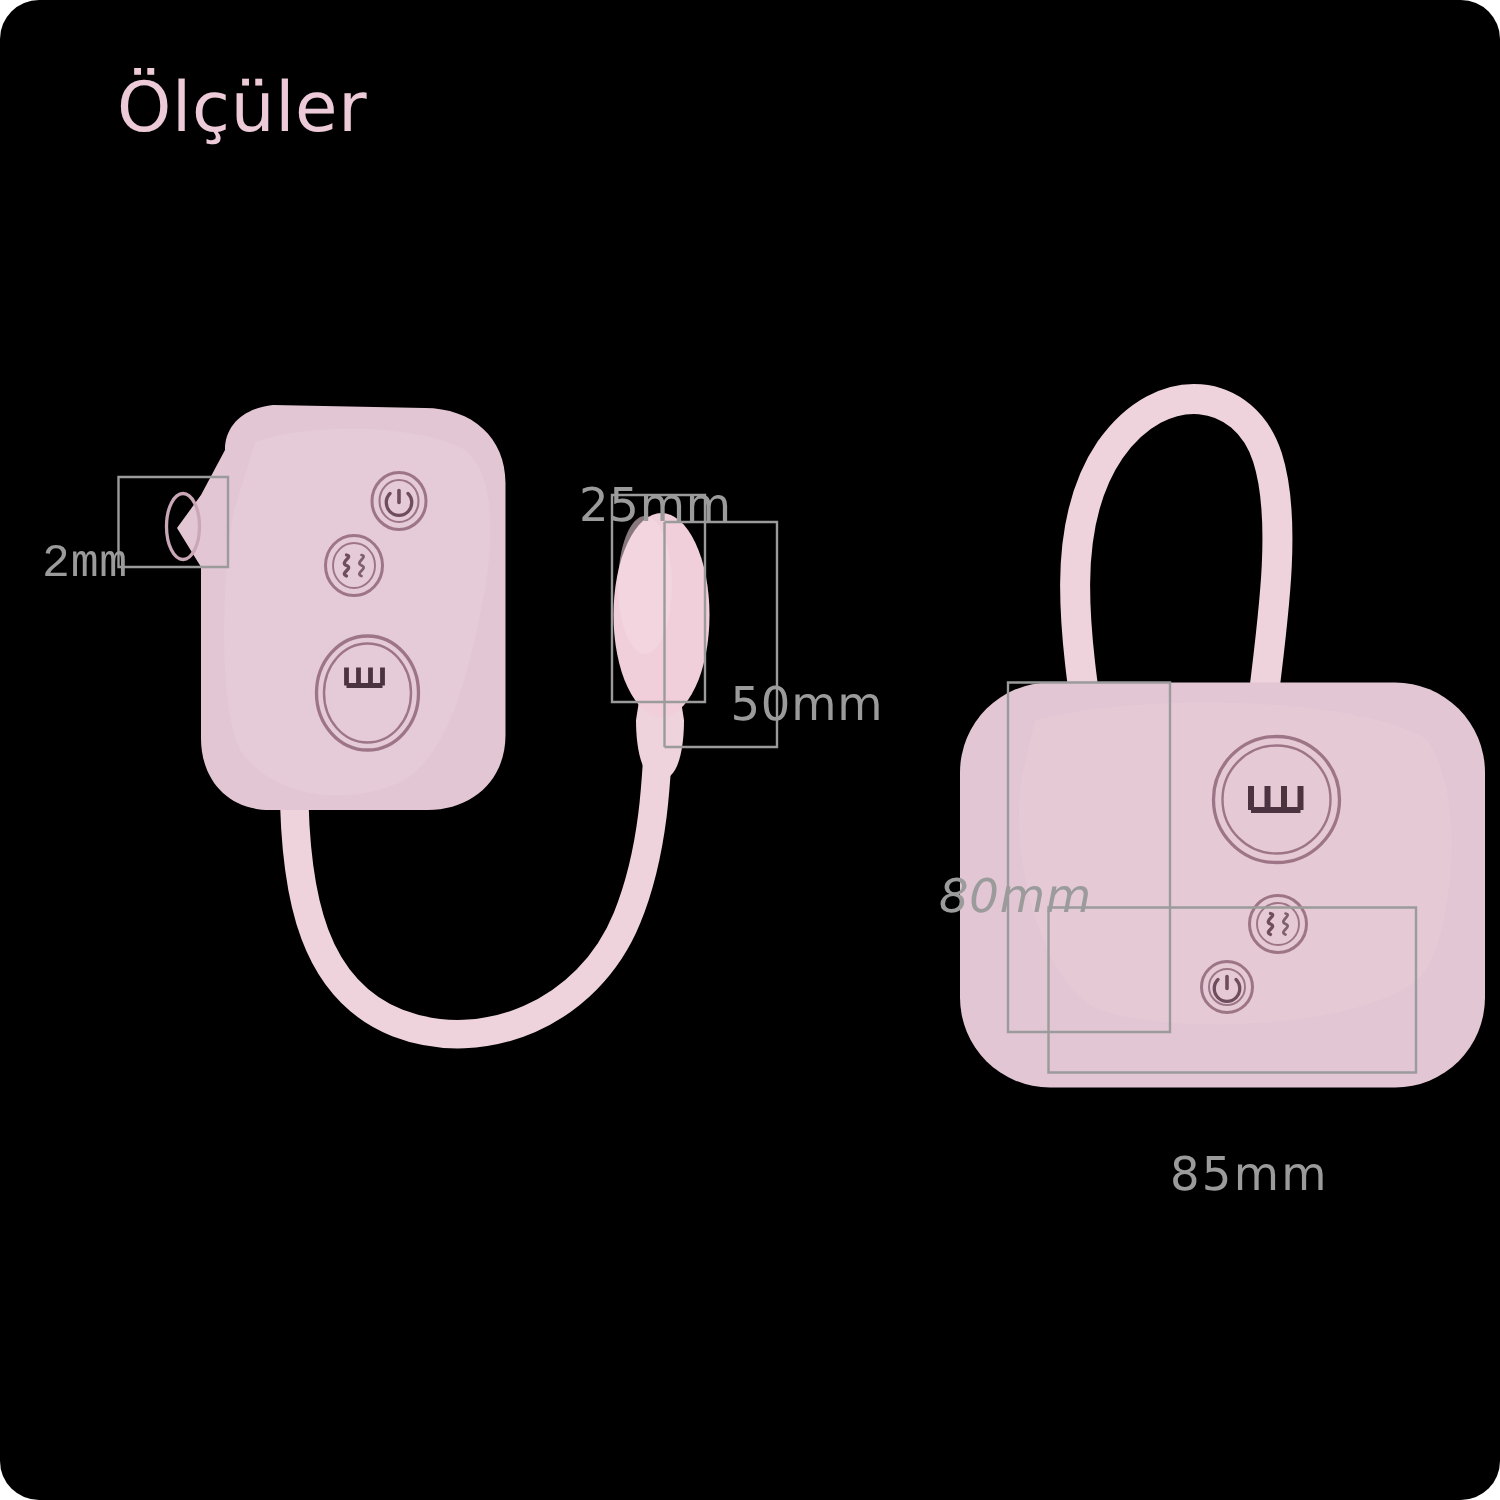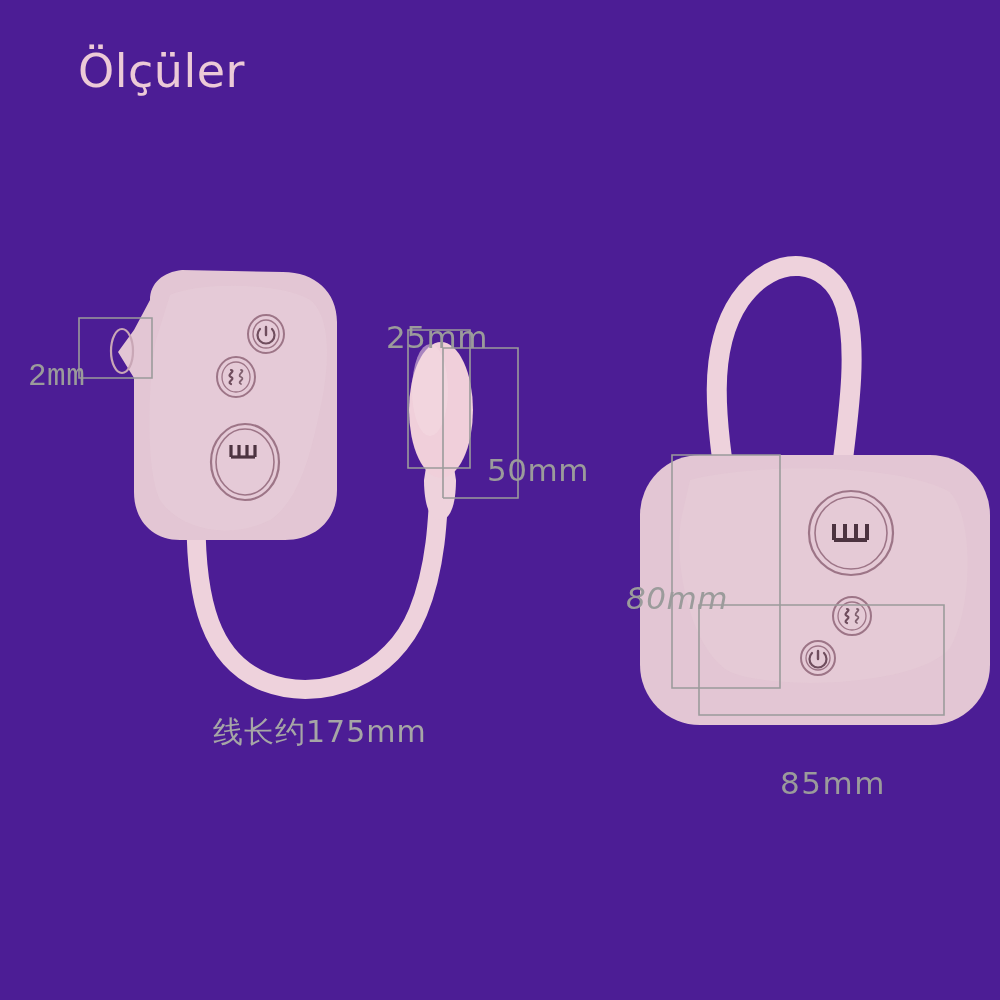--- a/index.html
+++ b/index.html
@@ -11,21 +11,22 @@
   body {
     width: 1000px;
     height: 1000px;
     position: relative;
     overflow: hidden;
     font-family: "Liberation Sans", "DejaVu Sans", sans-serif;
   }
   .page {
     position: absolute;
     inset: 0;
-    background: #4c1d95;
+    background: #000000;
+    border-radius: 26px;
   }
   .page-title {
     position: absolute;
     left: 78px;
     top: 48px;
     font-size: 46px;
     line-height: 1;
     letter-spacing: 0.5px;
     color: #eccad7;
     font-family: "DejaVu Sans", sans-serif;
@@ -204,15 +205,14 @@
   <div class="dim-label" id="lbl-2mm">2mm</div>
 
   <div class="dim-label" id="lbl-25mm">25mm</div>
 
   <div class="dim-label" id="lbl-50mm">50mm</div>
 
   <div class="dim-label" id="lbl-80mm">80mm</div>
 
   <div class="dim-label small-gap" id="lbl-85mm">85mm</div>
 
-  <div class="cable-note">线长约175mm</div>
 
 </div>
 
 </body></html>

